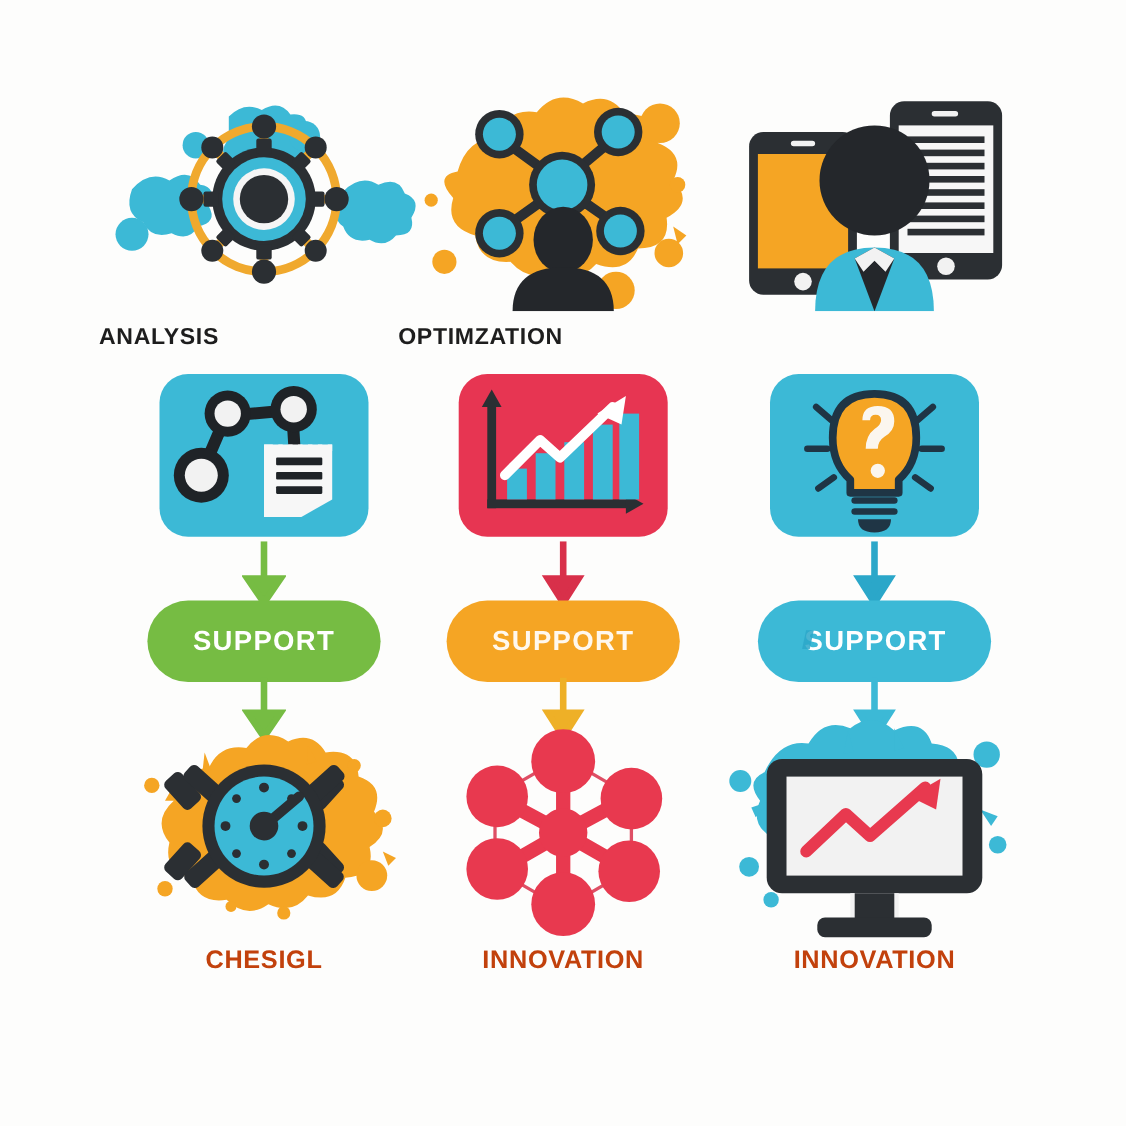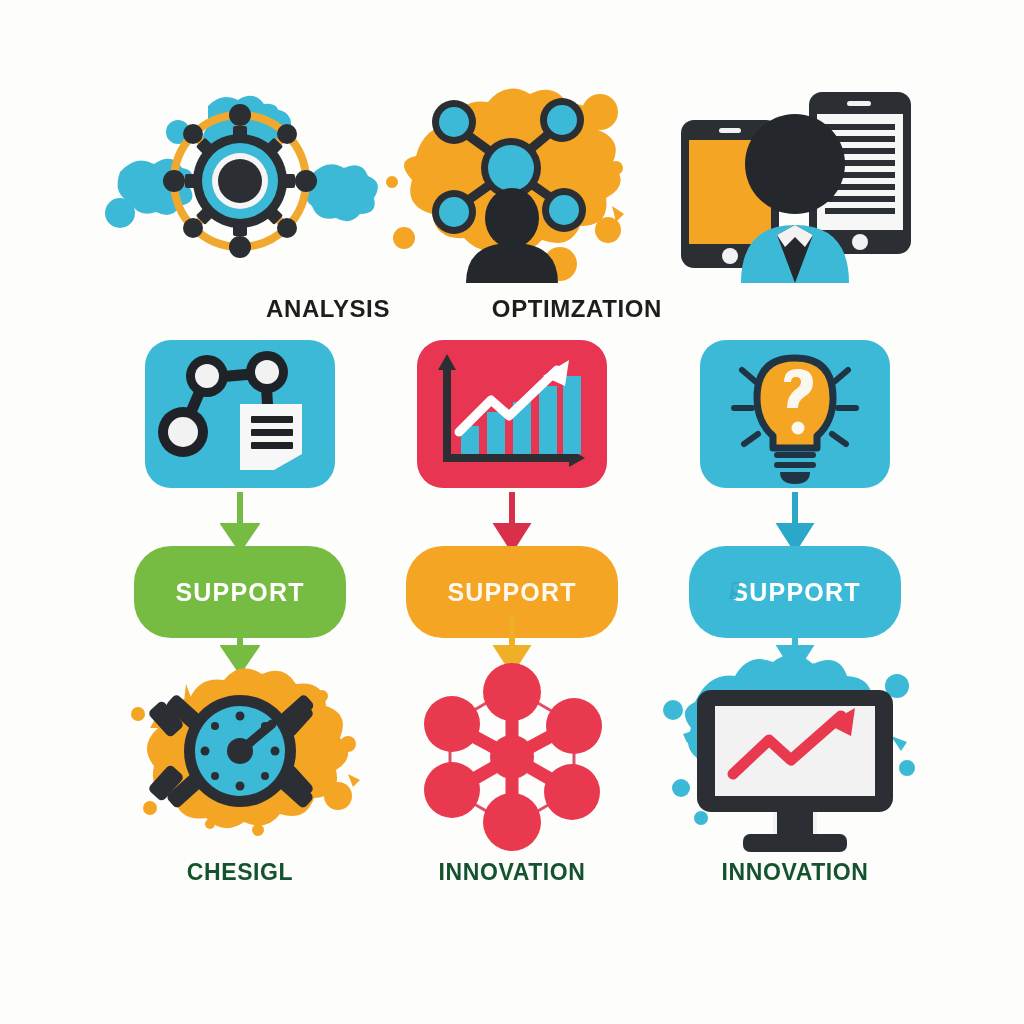--- a/index.html
+++ b/index.html
@@ -30,22 +30,22 @@
   .col-3 { left: 645px; }
 
   
   .row1 { top: 78px; height: 250px; }
   .icon-stage {
     position: relative;
     width: 300px;
     height: 205px;
   }
   .caption {
-    text-align: right;
-    font-size: 24px;
+    text-align: left;
+    font-size: 21px;
     font-weight: bold;
     letter-spacing: 0.6px;
     color: #1d1d1d;
     margin-top: 12px;
     font-family: "Liberation Sans", sans-serif;
   }
 
   
   .row2 { top: 340px; }
   .card {
@@ -64,21 +64,21 @@
     left: 50%;
     margin-left: -20px;
   }
   .arrow-up { top: 492px; height: 58px; }
   .arrow-dn { top: 616px; height: 56px; }
 
   
   .row3 { top: 546px; }
   .pill {
     width: 212px;
-    height: 92px;
+    height: 74px;
     border-radius: 37px;
     margin: 0 auto;
     display: flex;
     align-items: center;
     justify-content: center;
   }
   .pill-label {
     color: #ffffff;
     font-size: 25px;
     font-weight: bold;
@@ -105,21 +105,21 @@
   .icon-stage-b {
     position: relative;
     width: 300px;
     height: 205px;
   }
   .caption-b {
     text-align: center;
     font-size: 23px;
     font-weight: bold;
     letter-spacing: 0.6px;
-    color: #14532d;
+    color: #c2410c;
     margin-top: 6px;
   }
 
   svg { display: block; }
 </style>
 </head>
 <body>
 
 <div id="canvas">
 

